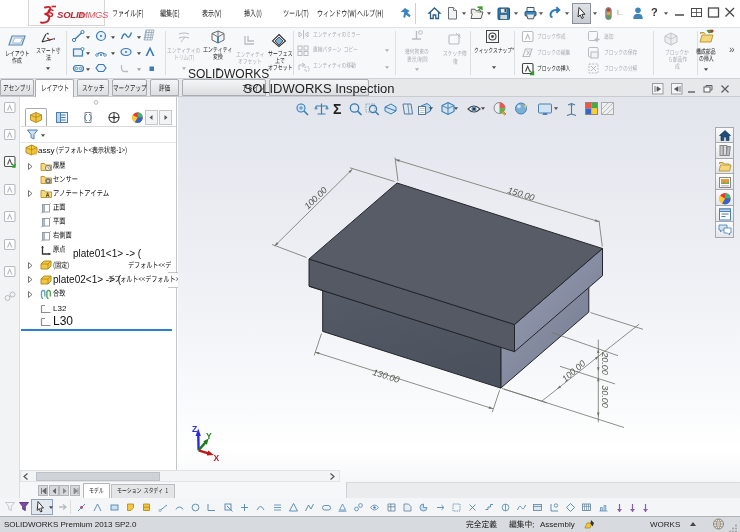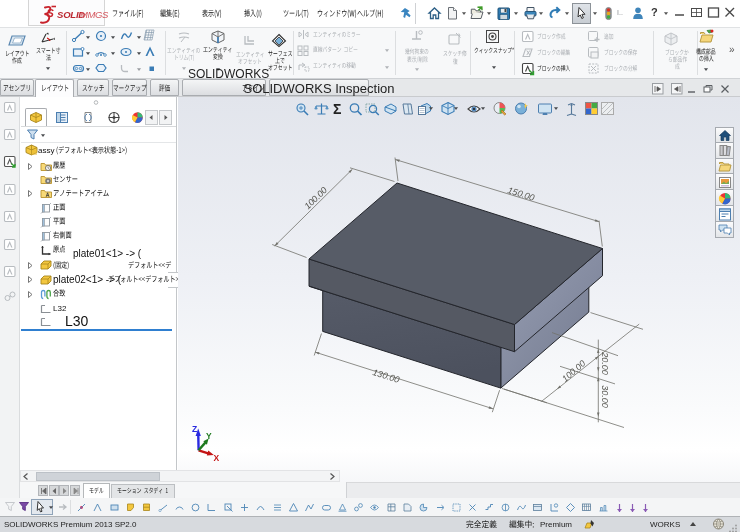--- a/index.html
+++ b/index.html
@@ -982,21 +982,21 @@
         <path transform="translate(33.8,0) scale(0.006084,-0.007800)" d="M518 146V226L281 313L131 369V373L281 429L518 517V596L38 407V335Z"></path>
         <path transform="translate(37.2,0) scale(0.006084,-0.007800)" d="M203 731V648C229 650 262 651 295 651C352 651 585 651 640 651C669 651 704 650 733 648V731C704 727 669 725 640 725C585 725 352 725 294 725C262 725 232 728 203 731ZM785 812 732 790C759 752 793 692 813 651L867 675C847 716 810 777 785 812ZM895 852 842 830C871 792 903 736 925 692L979 716C960 753 921 816 895 852ZM85 480V397C112 399 141 399 171 399H471C468 304 457 220 413 151C374 88 302 30 224 -2L298 -57C383 -13 459 59 495 125C535 200 551 291 554 399H826C850 399 882 398 904 397V480C880 476 847 475 826 475C773 475 229 475 171 475C140 475 112 477 85 480Z"></path>
         <path transform="translate(43.3,0) scale(0.006084,-0.007800)" d="M861 665 800 704C781 699 762 699 747 699C701 699 302 699 245 699C212 699 173 702 145 705V617C171 618 205 620 245 620C302 620 698 620 756 620C742 524 696 385 625 294C541 187 429 102 235 53L303 -22C487 36 606 129 697 246C776 349 824 510 846 615C850 634 854 651 861 665Z"></path>
         <path transform="translate(49.3,0) scale(0.006084,-0.007800)" d="M174 85 230 23C366 95 510 223 578 318L581 37C581 19 572 8 554 8C524 8 472 11 432 17L436 -56C476 -58 541 -62 581 -62C625 -62 657 -36 656 7L650 391H795C814 391 843 389 860 388V467C846 465 813 463 793 463H649L647 544C647 567 648 590 651 612H566C570 589 573 564 573 544L576 463H275C251 463 224 464 201 467V387C225 389 250 391 277 391H544C476 289 324 157 174 85Z"></path>
         <path transform="translate(55.4,0) scale(0.006084,-0.007800)" d="M524 21 577 -23C584 -17 595 -9 611 0C727 57 866 160 952 277L905 345C828 232 705 141 613 99C613 130 613 613 613 676C613 714 616 742 617 750H525C526 742 530 714 530 676C530 613 530 123 530 77C530 57 528 37 524 21ZM66 26 141 -24C225 45 289 143 319 250C346 350 350 564 350 675C350 705 354 735 355 747H263C267 726 270 704 270 674C270 563 269 363 240 272C210 175 150 86 66 26Z"></path>
         <path transform="translate(61.5,0) scale(0.006084,-0.007800)" d="M337 88C337 51 335 2 330 -30H427C423 3 421 57 421 88L420 418C531 383 704 316 813 257L847 342C742 395 552 467 420 507V670C420 700 424 743 427 774H329C335 743 337 698 337 670C337 586 337 144 337 88Z"></path>
         <path transform="translate(67.6,0) scale(0.006084,-0.007800)" d="M38 146 518 335V407L38 596V517L274 429L424 373V369L274 313L38 226Z"></path>
       </g>
     </svg>
     <div style="position:absolute;top:303.7px;font-size:8px;color:#111;white-space:nowrap;line-height:9.6px;left:53.0px">L32</div>
-    <div style="position:absolute;top:317.4px;font-size:14px;color:#111;white-space:nowrap;line-height:9.6px;left:65px">L30</div>
+    <div style="position:absolute;top:317.4px;font-size:12px;color:#111;white-space:nowrap;line-height:9.6px;left:53.0px">L30</div>
     <div style="position:absolute;left:21px;top:329px;width:151px;height:2px;background:#2f7fd0"></div>
     <div style="position:absolute;left:178px;top:97px;width:562px;height:401px;
 background:linear-gradient(180deg,#e2e5ec 0%,#eef0f5 45%,#fafbfc 78%,#ffffff 88%,#f2f3f6 100%)"></div>
     <svg style="position:absolute;left:295.0px;top:102.0px;overflow:visible" width="15" height="14">
       <circle cx="6" cy="6" r="4" fill="#cfe3f2" stroke="#3a7cb5" stroke-width="1.1"></circle>
       <path d="M9 9 L13 13" stroke="#3a7cb5" stroke-width="1.6"></path>
       <path d="M4 6 L8 6 M6 4 L6 8" stroke="#3a7cb5" stroke-width=".8"></path>
     </svg>
     <svg style="position:absolute;left:314.0px;top:102.0px;overflow:visible" width="15" height="14">
       <path d="M7.5 1.5 L7.5 12 M3.5 12 L11.5 12 M2 4 L13 4" stroke="#3a7cb5" stroke-width="1.2" fill="none"></path>
@@ -1382,21 +1382,21 @@
       </g>
     </svg>
     <svg class="" style="position:absolute;left:509.0px;top:519.6px;overflow:visible" width="25" height="11">
       <g fill="#222" transform="translate(0,7.4)">
         <path transform="translate(0.0,0) scale(0.007728,-0.008400)" d="M392 779V713H943V779ZM89 268C77 181 59 91 26 30C42 24 70 11 82 3C113 67 137 163 150 258ZM283 256C307 198 326 122 330 72L383 89C368 49 348 11 323 -24C339 -31 367 -53 379 -66C440 18 470 125 485 228V-80H541V115H615V-71H666V115H744V-71H795V115H876V-8C876 -16 874 -18 866 -19C858 -19 838 -19 813 -18C821 -36 831 -62 834 -80C871 -80 898 -78 916 -68C935 -57 939 -38 939 -9V348H496L498 416H918V648H431V428C431 331 425 208 386 98C379 147 360 217 337 272ZM615 173H541V289H615ZM666 173V289H744V173ZM795 173V289H876V173ZM498 586H845V478H498ZM28 398 37 331 189 340V-80H254V344L329 350C337 326 343 303 346 285L403 309C392 365 355 453 318 520L265 499C279 472 293 442 305 412L171 405C236 490 309 604 364 698L302 726C276 672 239 606 200 543C186 563 168 585 148 607C184 663 226 746 261 815L196 840C176 784 140 707 108 649L76 680L37 633C83 590 134 531 163 485C143 454 123 426 104 401Z"></path>
         <path transform="translate(7.7,0) scale(0.007728,-0.008400)" d="M265 842C221 750 139 634 27 546C44 535 69 513 81 496C115 524 146 554 174 585V290H460V228H54V165H397C301 92 155 26 29 -6C46 -22 67 -50 79 -69C207 -29 357 47 460 135V-79H535V138C637 52 789 -23 920 -61C931 -42 952 -15 968 1C842 31 697 94 601 165H947V228H535V290H920V350H552V419H843V473H552V540H840V594H552V660H881V722H551C571 754 592 792 610 829L526 840C515 806 494 760 474 722H281C304 758 325 793 343 827ZM480 540V473H246V540ZM480 594H246V660H480ZM480 419V350H246V419Z"></path>
         <path transform="translate(15.5,0) scale(0.007728,-0.008400)" d="M458 840V661H96V186H171V248H458V-79H537V248H825V191H902V661H537V840ZM171 322V588H458V322ZM825 322H537V588H825Z"></path>
         <path transform="translate(23.2,0) scale(0.007728,-0.008400)" d="M139 390C175 390 205 418 205 460C205 501 175 530 139 530C102 530 73 501 73 460C73 418 102 390 139 390ZM139 -13C175 -13 205 15 205 56C205 98 175 126 139 126C102 126 73 98 73 56C73 15 102 -13 139 -13Z"></path>
       </g>
     </svg>
-    <div style="position:absolute;top:519.5px;font-size:8px;color:#222;white-space:nowrap;line-height:9.6px;left:540.0px">Premium</div>
+    <div style="position:absolute;top:519.5px;font-size:8px;color:#222;white-space:nowrap;line-height:9.6px;left:540.0px">Assembly</div>
     <svg style="position:absolute;left:583.0px;top:518.0px;overflow:visible" width="13" height="12">
       <path d="M2 10 L4 5 L9 5 L7 10 Z" fill="#f3c73f" stroke="#a8861c" stroke-width=".8"></path>
       <path d="M8 2 L11 5 L9.5 8.5 L7.5 5.5 Z" fill="#333"></path>
     </svg>
     <div style="position:absolute;top:519.5px;font-size:8px;color:#222;white-space:nowrap;line-height:9.6px;left:650.0px">WORKS</div>
     <svg style="position:absolute;left:689.0px;top:521.0px;overflow:visible" width="8" height="6">
       <path d="M4 1 L7 5 L1 5 Z" fill="#444"></path>
     </svg>
     <svg style="position:absolute;left:712.0px;top:518.0px;overflow:visible" width="13" height="12">
       <circle cx="6.5" cy="6" r="5" fill="#e8e4d8" stroke="#8a867a"></circle>

